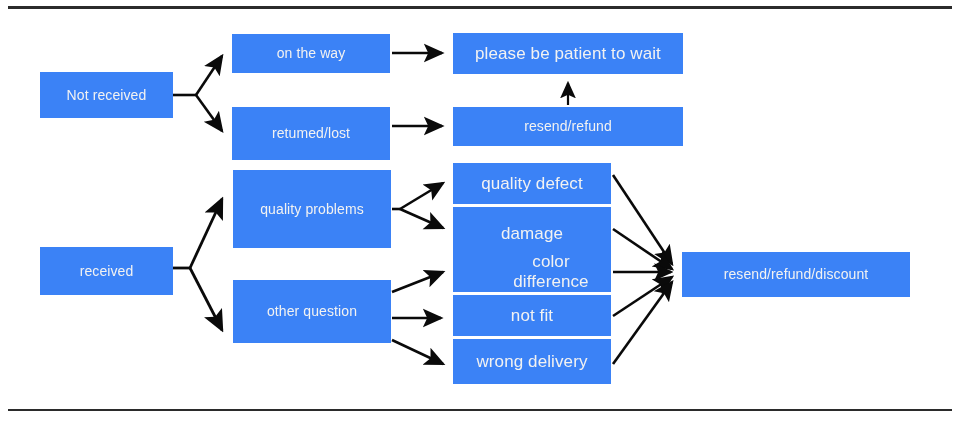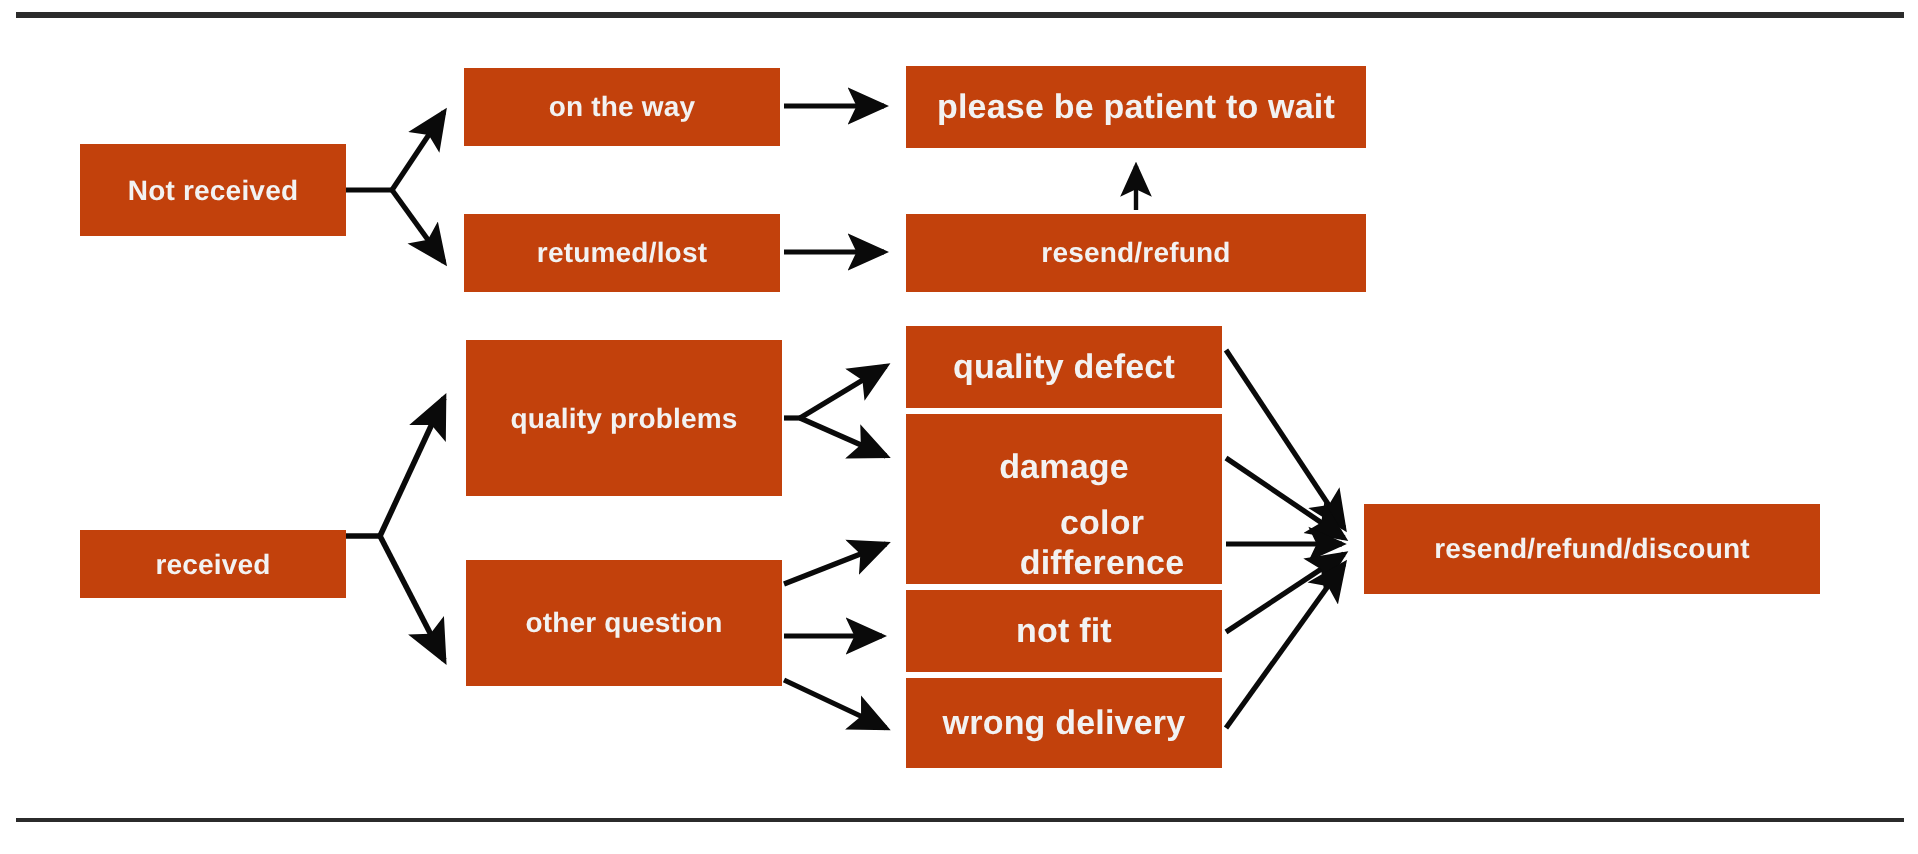--- a/index.html
+++ b/index.html
@@ -23,29 +23,29 @@
     left: 0;
     width: 959px;
     height: 427px;
   }
   .rule {
     position: absolute;
     background: #2b2b2b;
   }
   .node {
     position: absolute;
-    background: #c2410c;
+    background: #3b82f6;
     color: #f2f2f2;
     display: flex;
     align-items: center;
     justify-content: center;
     text-align: center;
     font-family: "Liberation Sans", sans-serif;
     font-size: 14px;
-    font-weight: 700;
+    font-weight: 400;
     letter-spacing: 0.1px;
     line-height: 1.15;
     box-sizing: border-box;
     padding: 2px 6px;
     -webkit-font-smoothing: antialiased;
   }
   .node.small { font-size: 17px; }
 </style>
 </head>
 <body>
@@ -100,27 +100,27 @@
       <path d="M613,272 L671,272" stroke="#0a0a0a" stroke-width="2.4" fill="none" marker-end="url(#ahs)"></path>
       <path d="M613,316 L672,277" stroke="#0a0a0a" stroke-width="2.6" fill="none" marker-end="url(#ahs)"></path>
       <path d="M613,364 L672,282" stroke="#0a0a0a" stroke-width="2.6" fill="none" marker-end="url(#ahs)"></path>
     </g>
   </svg>
 
   <div class="node" style="left:40px; top:72px; width:133px; height:46px;">Not received</div>
 
   <div class="node" style="left:232px; top:34px; width:158px; height:39px;">on the way</div>
 
-  <div class="node" style="left:232px; top:107px; width:158px; height:39px;">retumed/lost</div>
+  <div class="node" style="left:232px; top:107px; width:158px; height:53px;">retumed/lost</div>
 
   <div class="node small" style="left:453px; top:33px; width:230px; height:41px;">please be patient to wait</div>
 
   <div class="node" style="left:453px; top:107px; width:230px; height:39px;">resend/refund</div>
 
-  <div class="node" style="left:40px; top:265px; width:133px; height:34px;">received</div>
+  <div class="node" style="left:40px; top:247px; width:133px; height:48px;">received</div>
 
   <div class="node" style="left:233px; top:170px; width:158px; height:78px;">quality problems</div>
 
   <div class="node" style="left:233px; top:280px; width:158px; height:63px;">other question</div>
 
   <div class="node small" style="left:453px; top:163px; width:158px; height:41px;">quality defect</div>
 
   <div class="node small" style="left:453px; top:207px; width:158px; height:54px;">damage</div>
 
   <div class="node small" style="left:453px; top:251px; width:158px; height:41px;padding-left:44px;">color difference</div>

